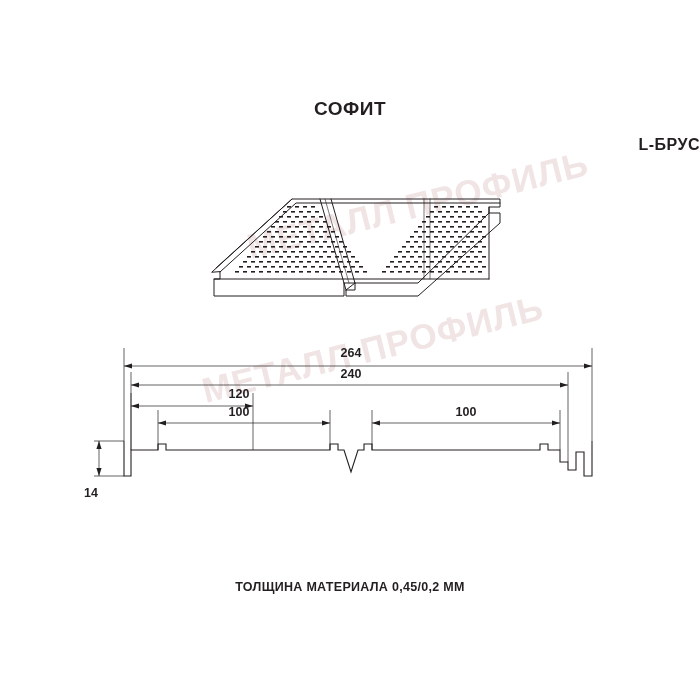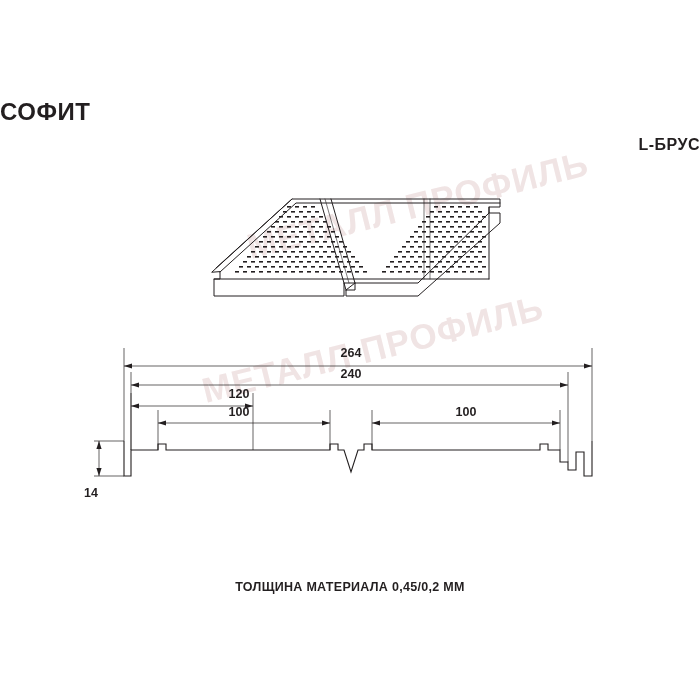--- a/index.html
+++ b/index.html
@@ -17,22 +17,22 @@
   }
   .page {
     position: absolute;
     inset: 0;
   }
   .title {
     position: absolute;
     top: 98px;
     left: 0;
     width: 700px;
-    text-align: left;
-    font-size: 24px;
+    text-align: center;
+    font-size: 19px;
     font-weight: bold;
     letter-spacing: 0.5px;
   }
   .subtitle {
     position: absolute;
     top: 136px;
     left: 0;
     width: 700px;
     text-align: right;
     font-size: 16px;

